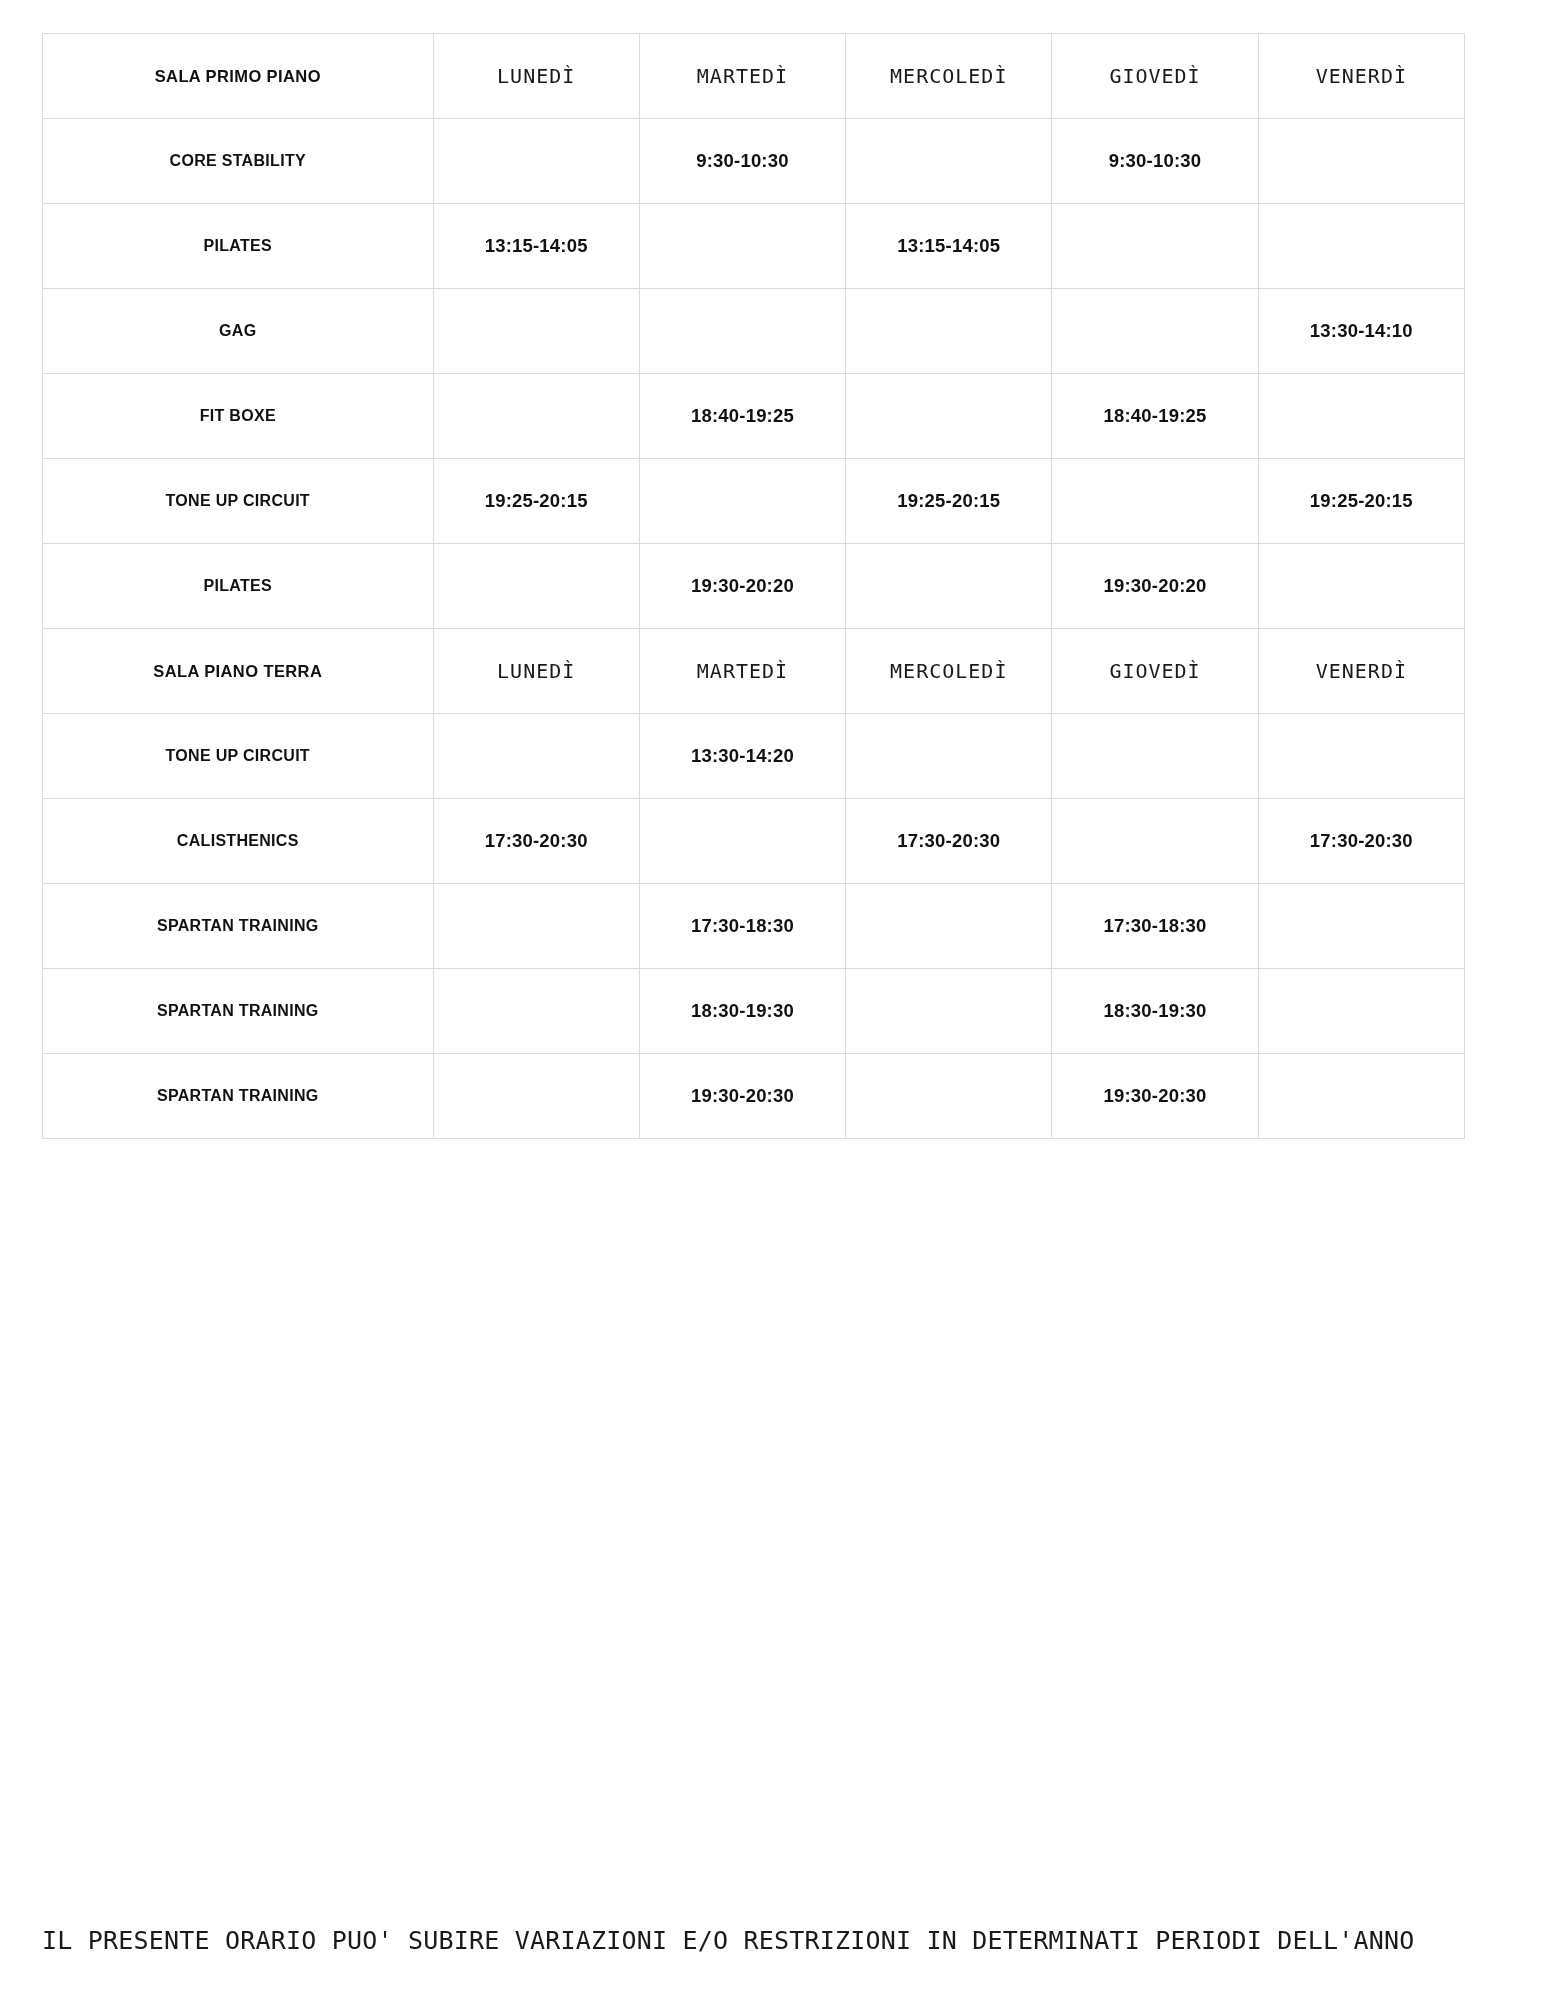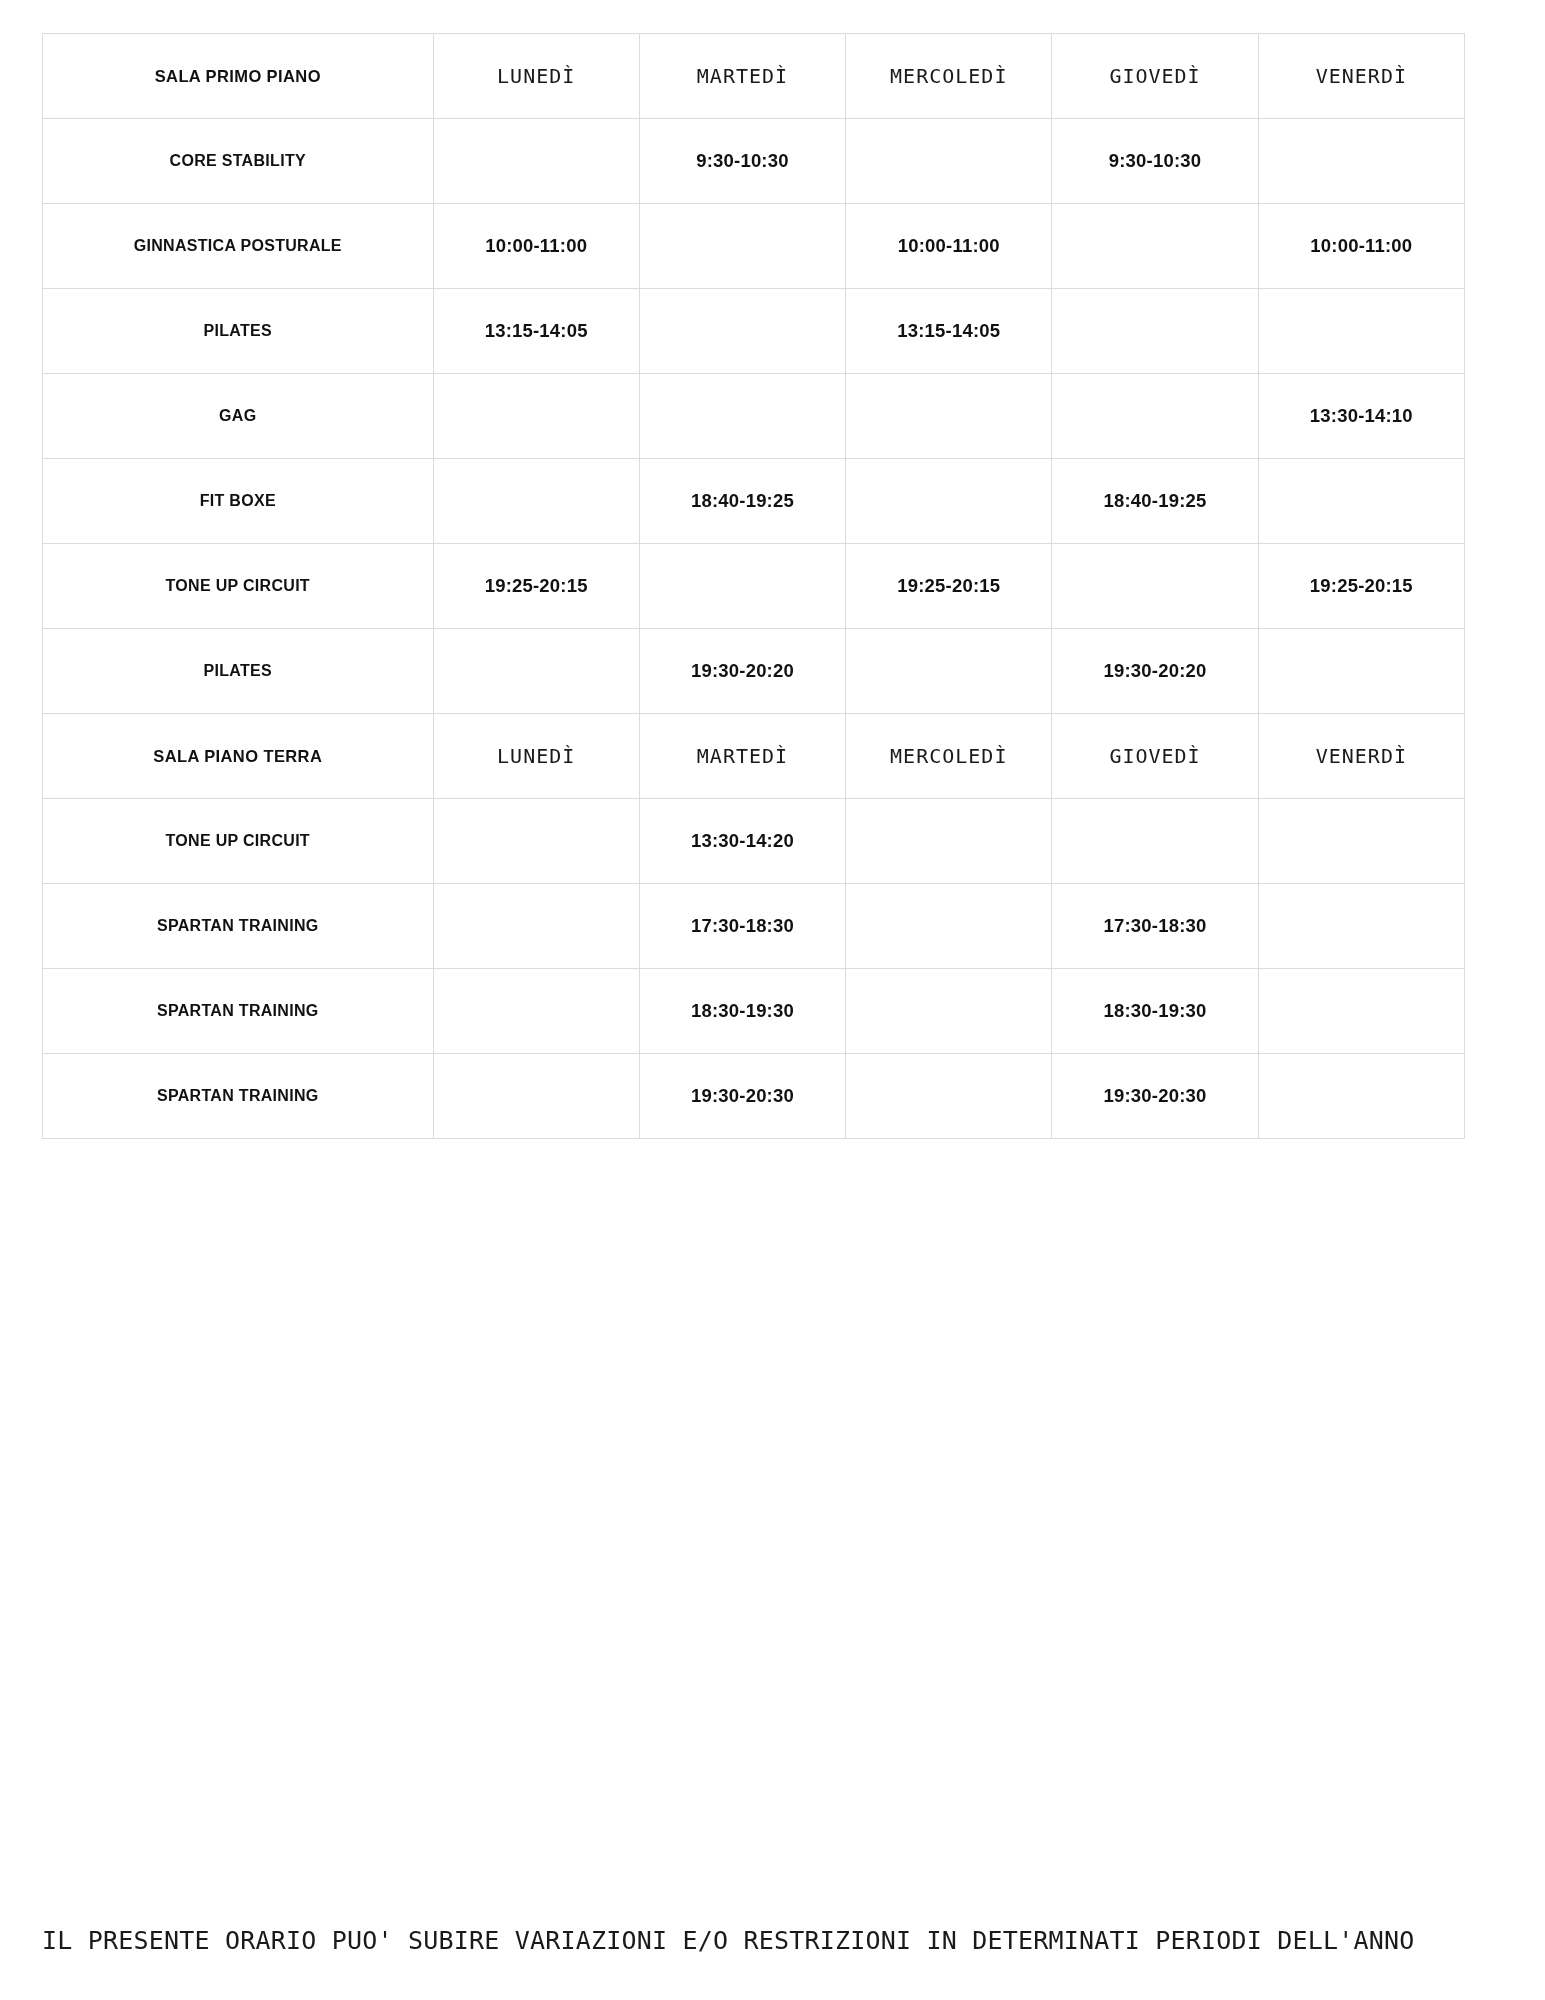--- a/index.html
+++ b/index.html
@@ -104,28 +104,20 @@
 
       <tr>
         <td class="act">CORE STABILITY</td>
         <td class="slot"></td>
         <td class="slot">9:30-10:30</td>
         <td class="slot"></td>
         <td class="slot">9:30-10:30</td>
         <td class="slot"></td>
       </tr>
       <tr>
-        <td class="act">GINNASTICA POSTURALE</td>
-        <td class="slot">10:00-11:00</td>
-        <td class="slot"></td>
-        <td class="slot">10:00-11:00</td>
-        <td class="slot"></td>
-        <td class="slot">10:00-11:00</td>
-      </tr>
-      <tr>
         <td class="act">PILATES</td>
         <td class="slot">13:15-14:05</td>
         <td class="slot"></td>
         <td class="slot">13:15-14:05</td>
         <td class="slot"></td>
         <td class="slot"></td>
       </tr>
       <tr>
         <td class="act">GAG</td>
         <td class="slot"></td>
@@ -170,20 +162,28 @@
 
       <tr>
         <td class="act">TONE UP CIRCUIT</td>
         <td class="slot"></td>
         <td class="slot">13:30-14:20</td>
         <td class="slot"></td>
         <td class="slot"></td>
         <td class="slot"></td>
       </tr>
       <tr>
+        <td class="act">CALISTHENICS</td>
+        <td class="slot">17:30-20:30</td>
+        <td class="slot"></td>
+        <td class="slot">17:30-20:30</td>
+        <td class="slot"></td>
+        <td class="slot">17:30-20:30</td>
+      </tr>
+      <tr>
         <td class="act">SPARTAN TRAINING</td>
         <td class="slot"></td>
         <td class="slot">17:30-18:30</td>
         <td class="slot"></td>
         <td class="slot">17:30-18:30</td>
         <td class="slot"></td>
       </tr>
       <tr>
         <td class="act">SPARTAN TRAINING</td>
         <td class="slot"></td>

